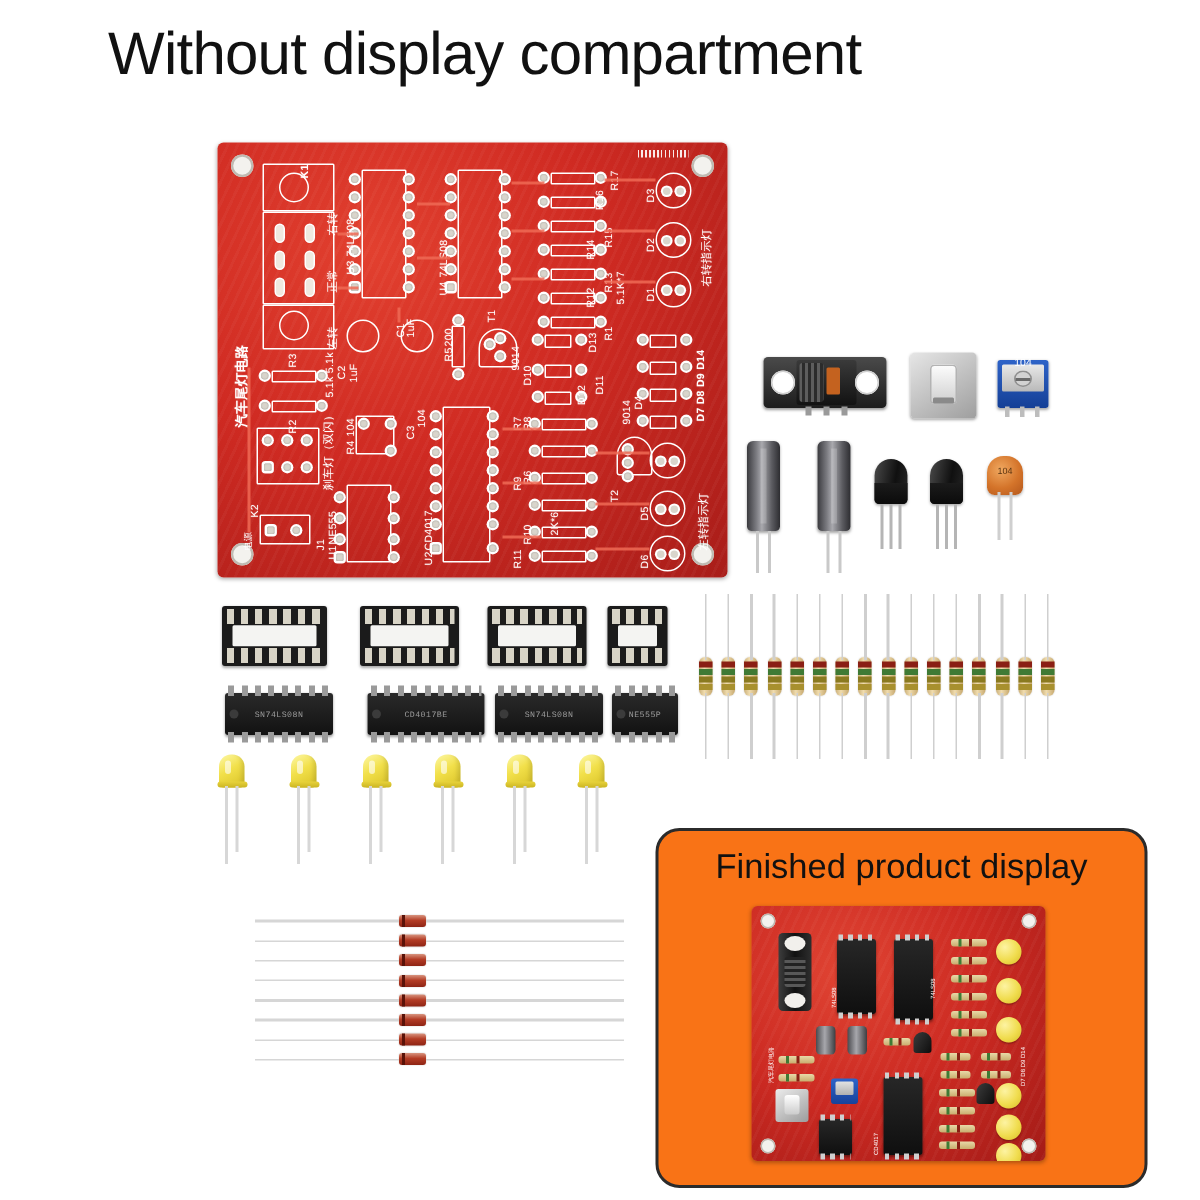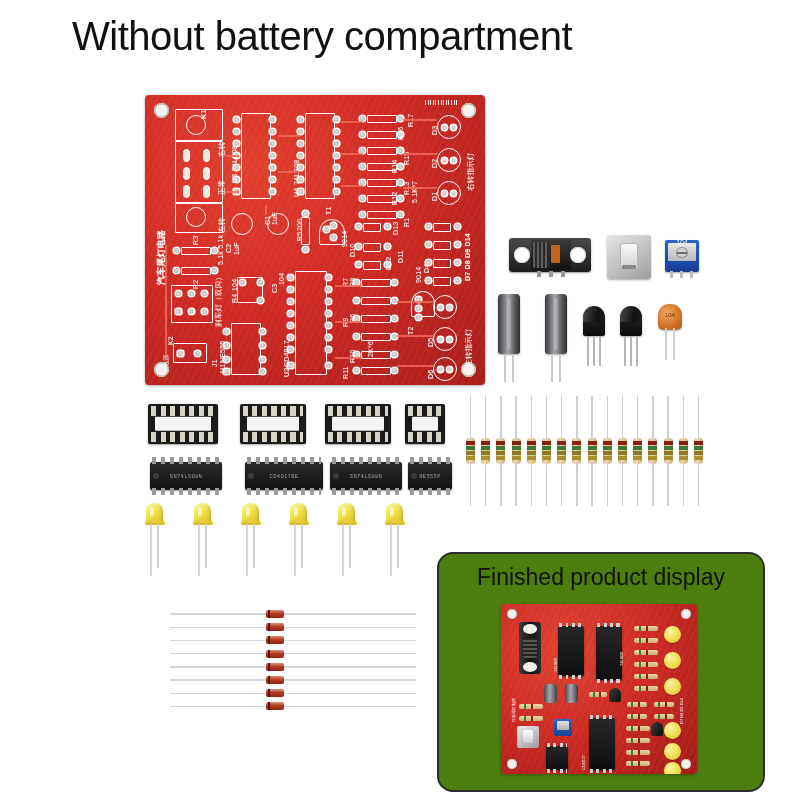--- a/index.html
+++ b/index.html
@@ -165,21 +165,21 @@
     box-shadow:inset -2px -2px 3px rgba(0,0,0,.12); }
   .led .flange { position:absolute; left:-1.5px; right:-1.5px; bottom:0; height:4px;
     background:linear-gradient(#e8d33c,#cbb522); border-radius:2px; }
   .led .gloss { position:absolute; left:4px; top:4px; width:4px; height:9px; border-radius:2px;
     background:rgba(255,255,255,.6); }
   .led .lead { position:absolute; top:21px; width:1.5px; background:#d7d7d7; }
 
   
   #finished-panel {
     position:absolute; left:437px; top:552px; width:328px; height:240px;
-    border:2.5px solid #2b2b2b; border-radius:16px; background:#4d7c0f;
+    border:2.5px solid #2b2b2b; border-radius:16px; background:#f97316;
   }
   #finished-title { position:absolute; left:50%; transform:translateX(-50%); top:10px;
     font-size:23px; color:#111; white-space:nowrap; font-family:"Liberation Sans",sans-serif; }
   #pcb-finished {
     position:absolute; left:62px; top:50px; width:196px; height:170px;
     background:radial-gradient(ellipse at 32% 26%, #e04433 0%, #cc2a22 48%, #a31b17 100%);
     border-radius:4px; box-shadow:0 1px 3px rgba(0,0,0,.3); overflow:hidden;
   }
   .fm-hole { position:absolute; width:10px; height:10px; border-radius:50%;
     background:#f3f2ee; box-shadow:inset 0 0 0 1px #bdb8b0; }
@@ -213,21 +213,21 @@
     background:linear-gradient(145deg,#ececec,#9c9c9c); }
   .f-tact:after { content:""; position:absolute; left:6px; top:4px; width:10px; height:13px;
     background:linear-gradient(#fff,#ccc); border-radius:2px; }
   .f-sk { position:absolute; color:#fff; font-size:4px; white-space:nowrap;
     font-family:"Liberation Sans",sans-serif; }
   .f-sk.v { transform-origin:0 0; transform:rotate(-90deg); }
 </style>
 </head>
 <body>
 
-<div id="page-title">Without battery compartment</div>
+<div id="page-title">Without display compartment</div>
 
 <div id="pcb-main">
   <div class="pcb-tex"></div>
 
   <div class="mount-hole" style="left:9px;top:8px"></div>
   <div class="mount-hole" style="right:9px;top:8px"></div>
   <div class="mount-hole" style="left:9px;bottom:8px"></div>
   <div class="mount-hole" style="right:9px;bottom:8px"></div>
 
   <div class="barcode" style="right:26px;top:5px"></div>

